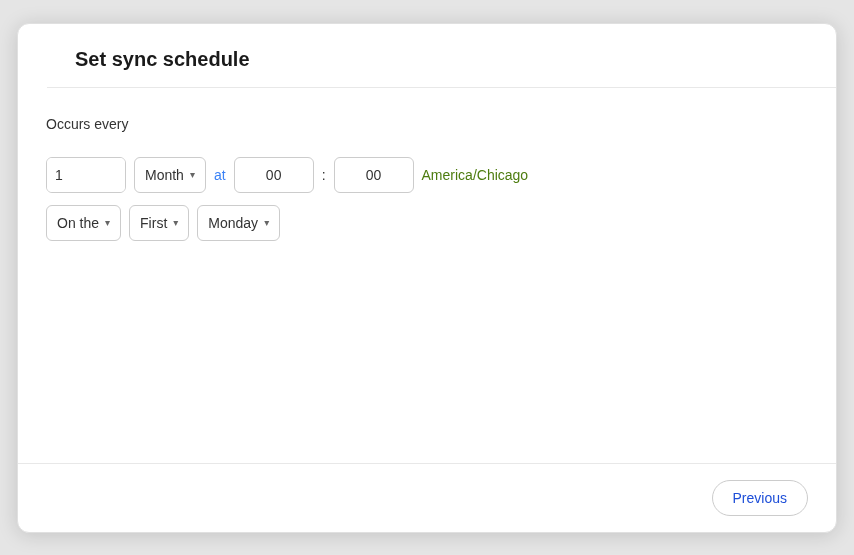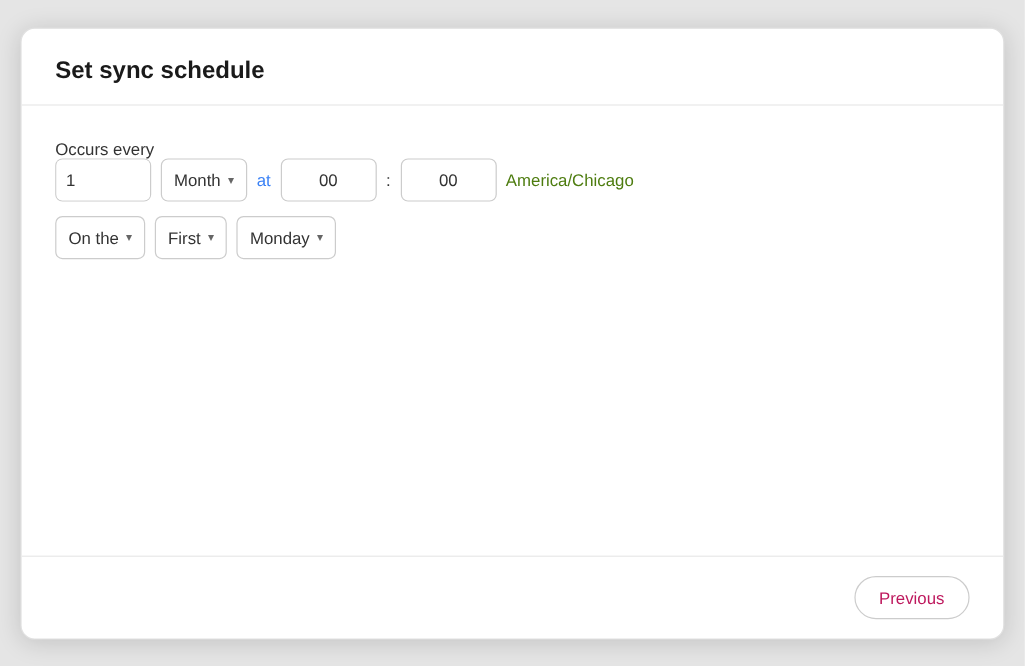--- a/index.html
+++ b/index.html
@@ -27,38 +27,39 @@
       min-height: 510px;
       display: flex;
       flex-direction: column;
       box-shadow: 0 2px 20px rgba(0,0,0,0.15);
       border: 1px solid #e0e0e0;
     }
 
     .dialog-header {
       padding: 24px 28px 16px 28px;
       border-bottom: 1px solid #e8e8e8;
+      margin-left: 29px;
     }
 
     .dialog-title {
       font-size: 20px;
       font-weight: 600;
       color: #1a1a1a;
     }
 
     .dialog-body {
       padding: 28px 28px;
       flex: 1;
     }
 
     .occurs-label {
       font-size: 14px;
       font-weight: 500;
       color: #333;
-      margin-bottom: 0;
+      margin-bottom: 25px;
     }
 
     .row {
       display: flex;
       align-items: center;
       gap: 8px;
       margin-bottom: 12px;
     }
 
     .spinner-input {
@@ -140,21 +141,21 @@
       padding: 16px 28px;
       border-top: 1px solid #e8e8e8;
       display: flex;
       justify-content: flex-end;
       gap: 10px;
     }
 
     .btn-previous {
       border: 1px solid #ccc;
       background: #fff;
-      color: #be185d;
+      color: #1d4ed8;
       border-radius: 20px;
       padding: 9px 20px;
       font-size: 14px;
       cursor: pointer;
       font-weight: 400;
     }
 
     .btn-next {
       background: #1d4ed8;
       color: #fff;

